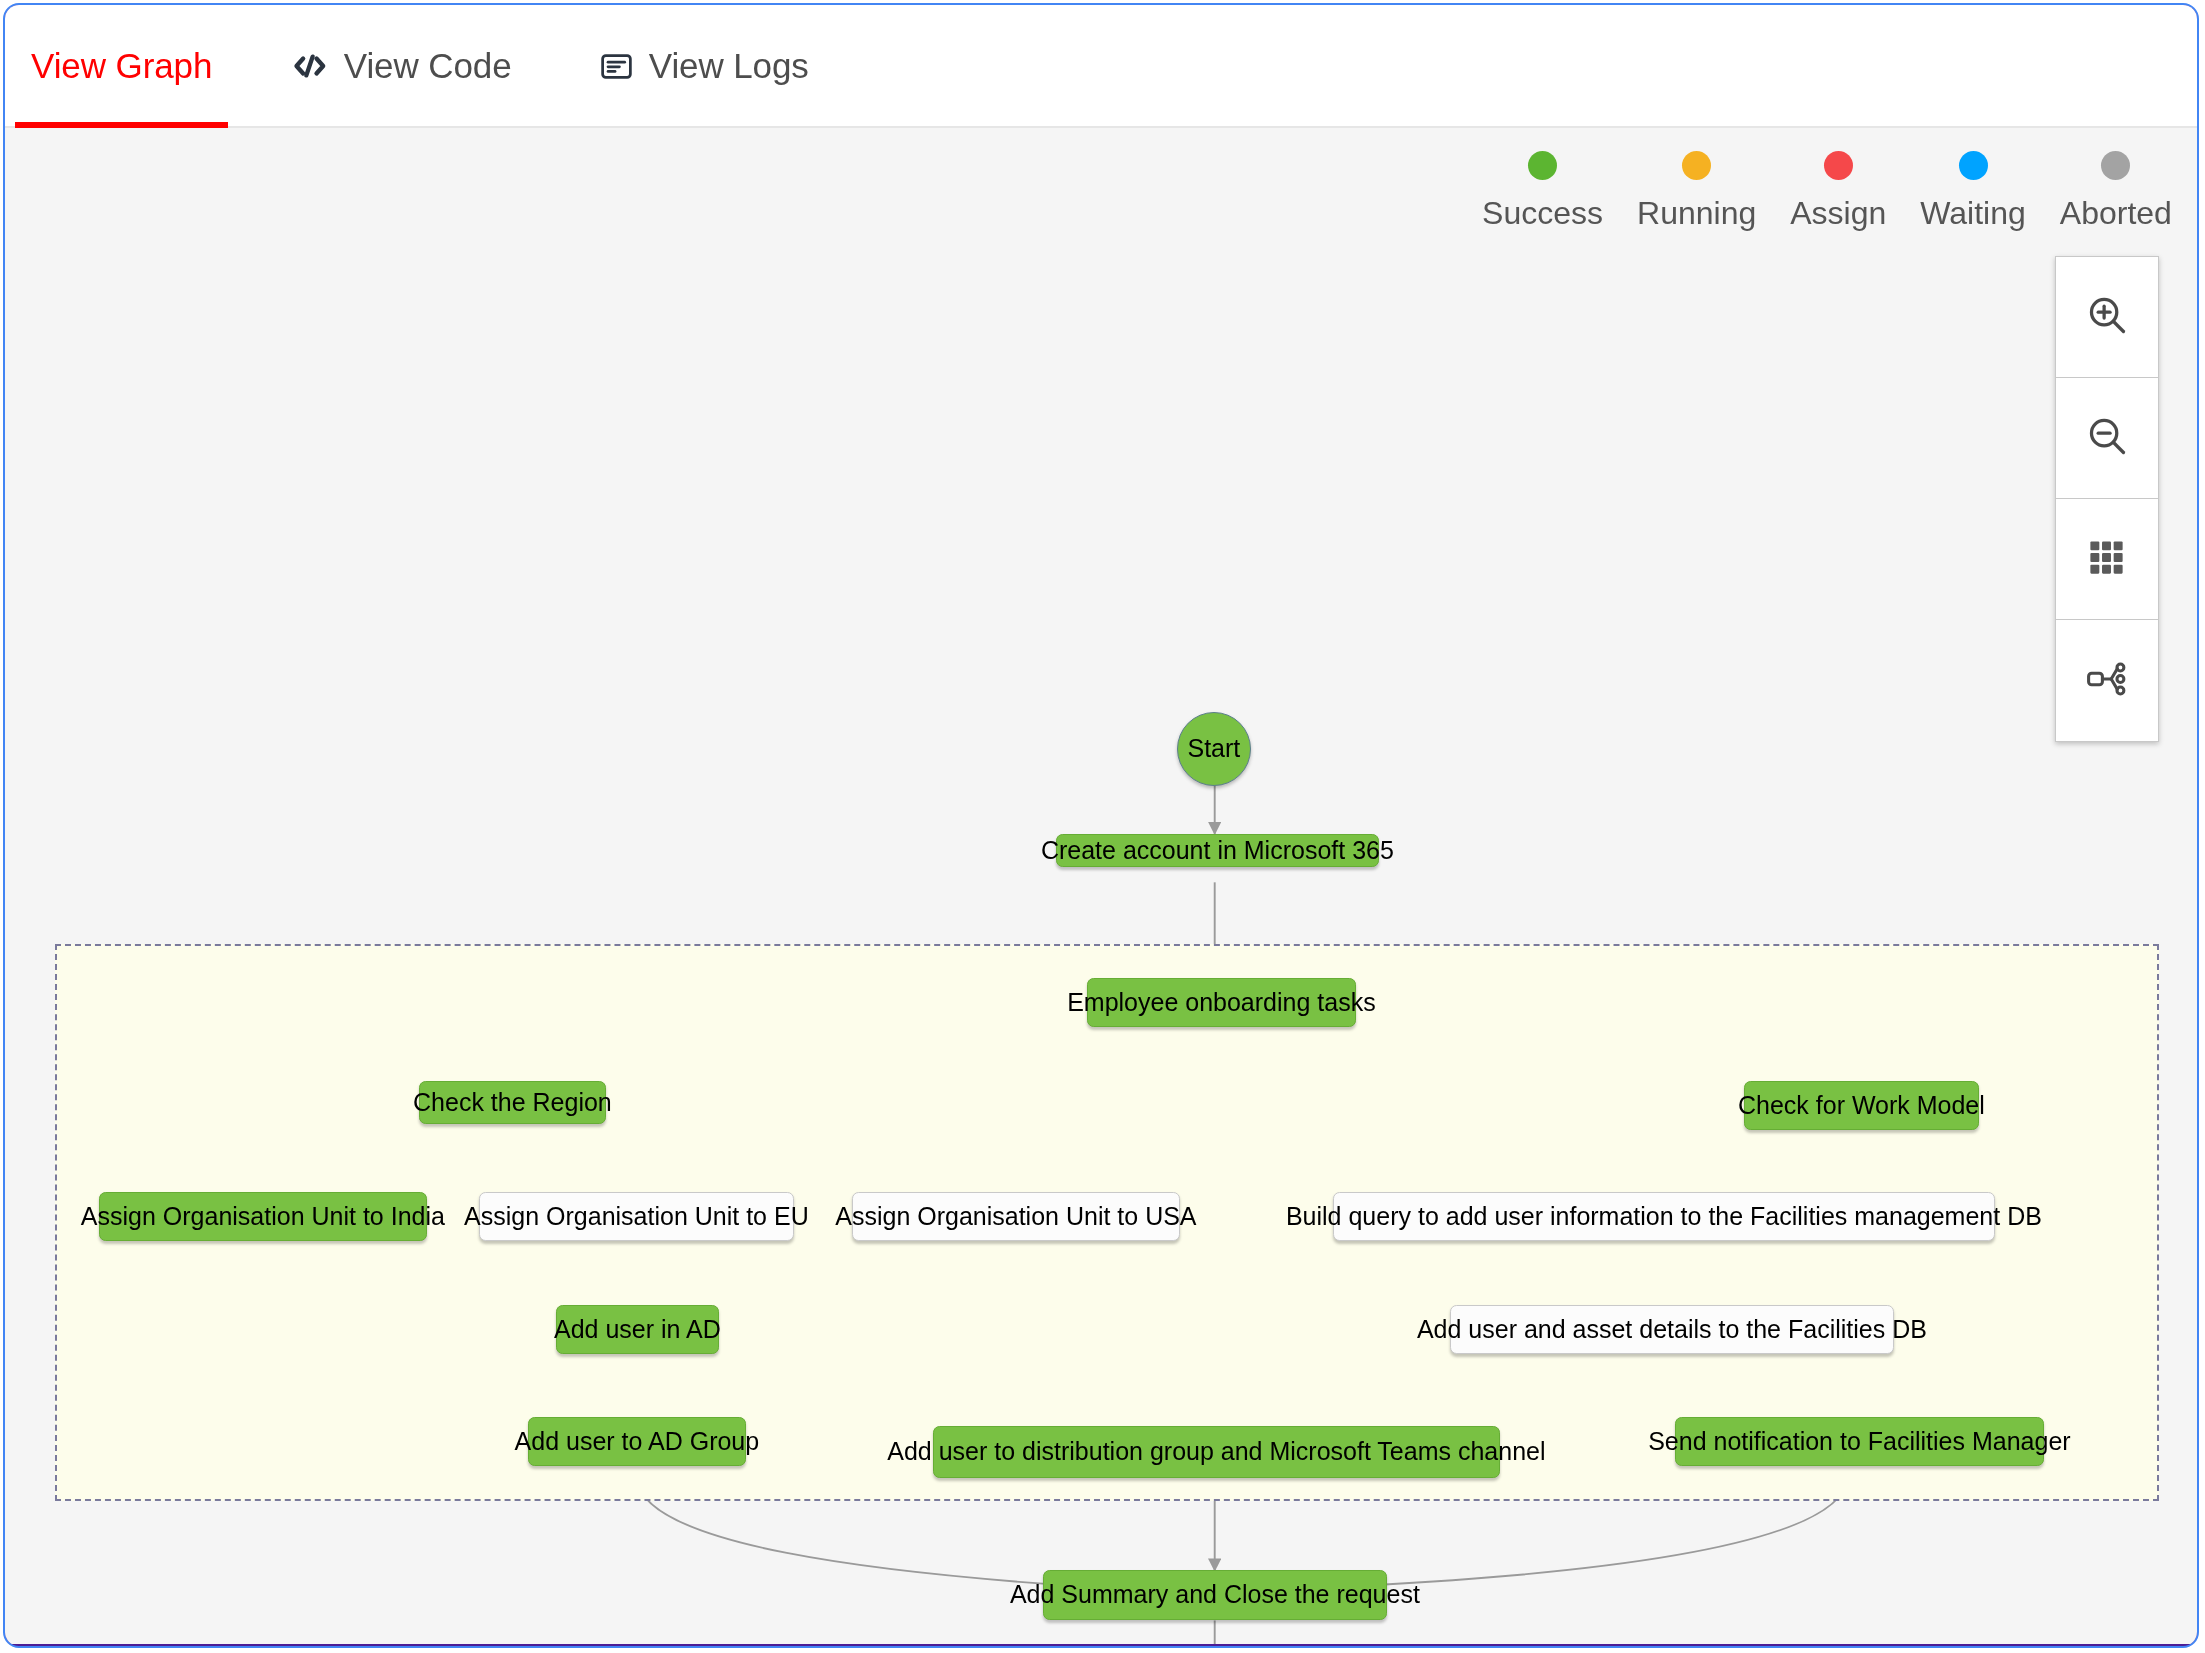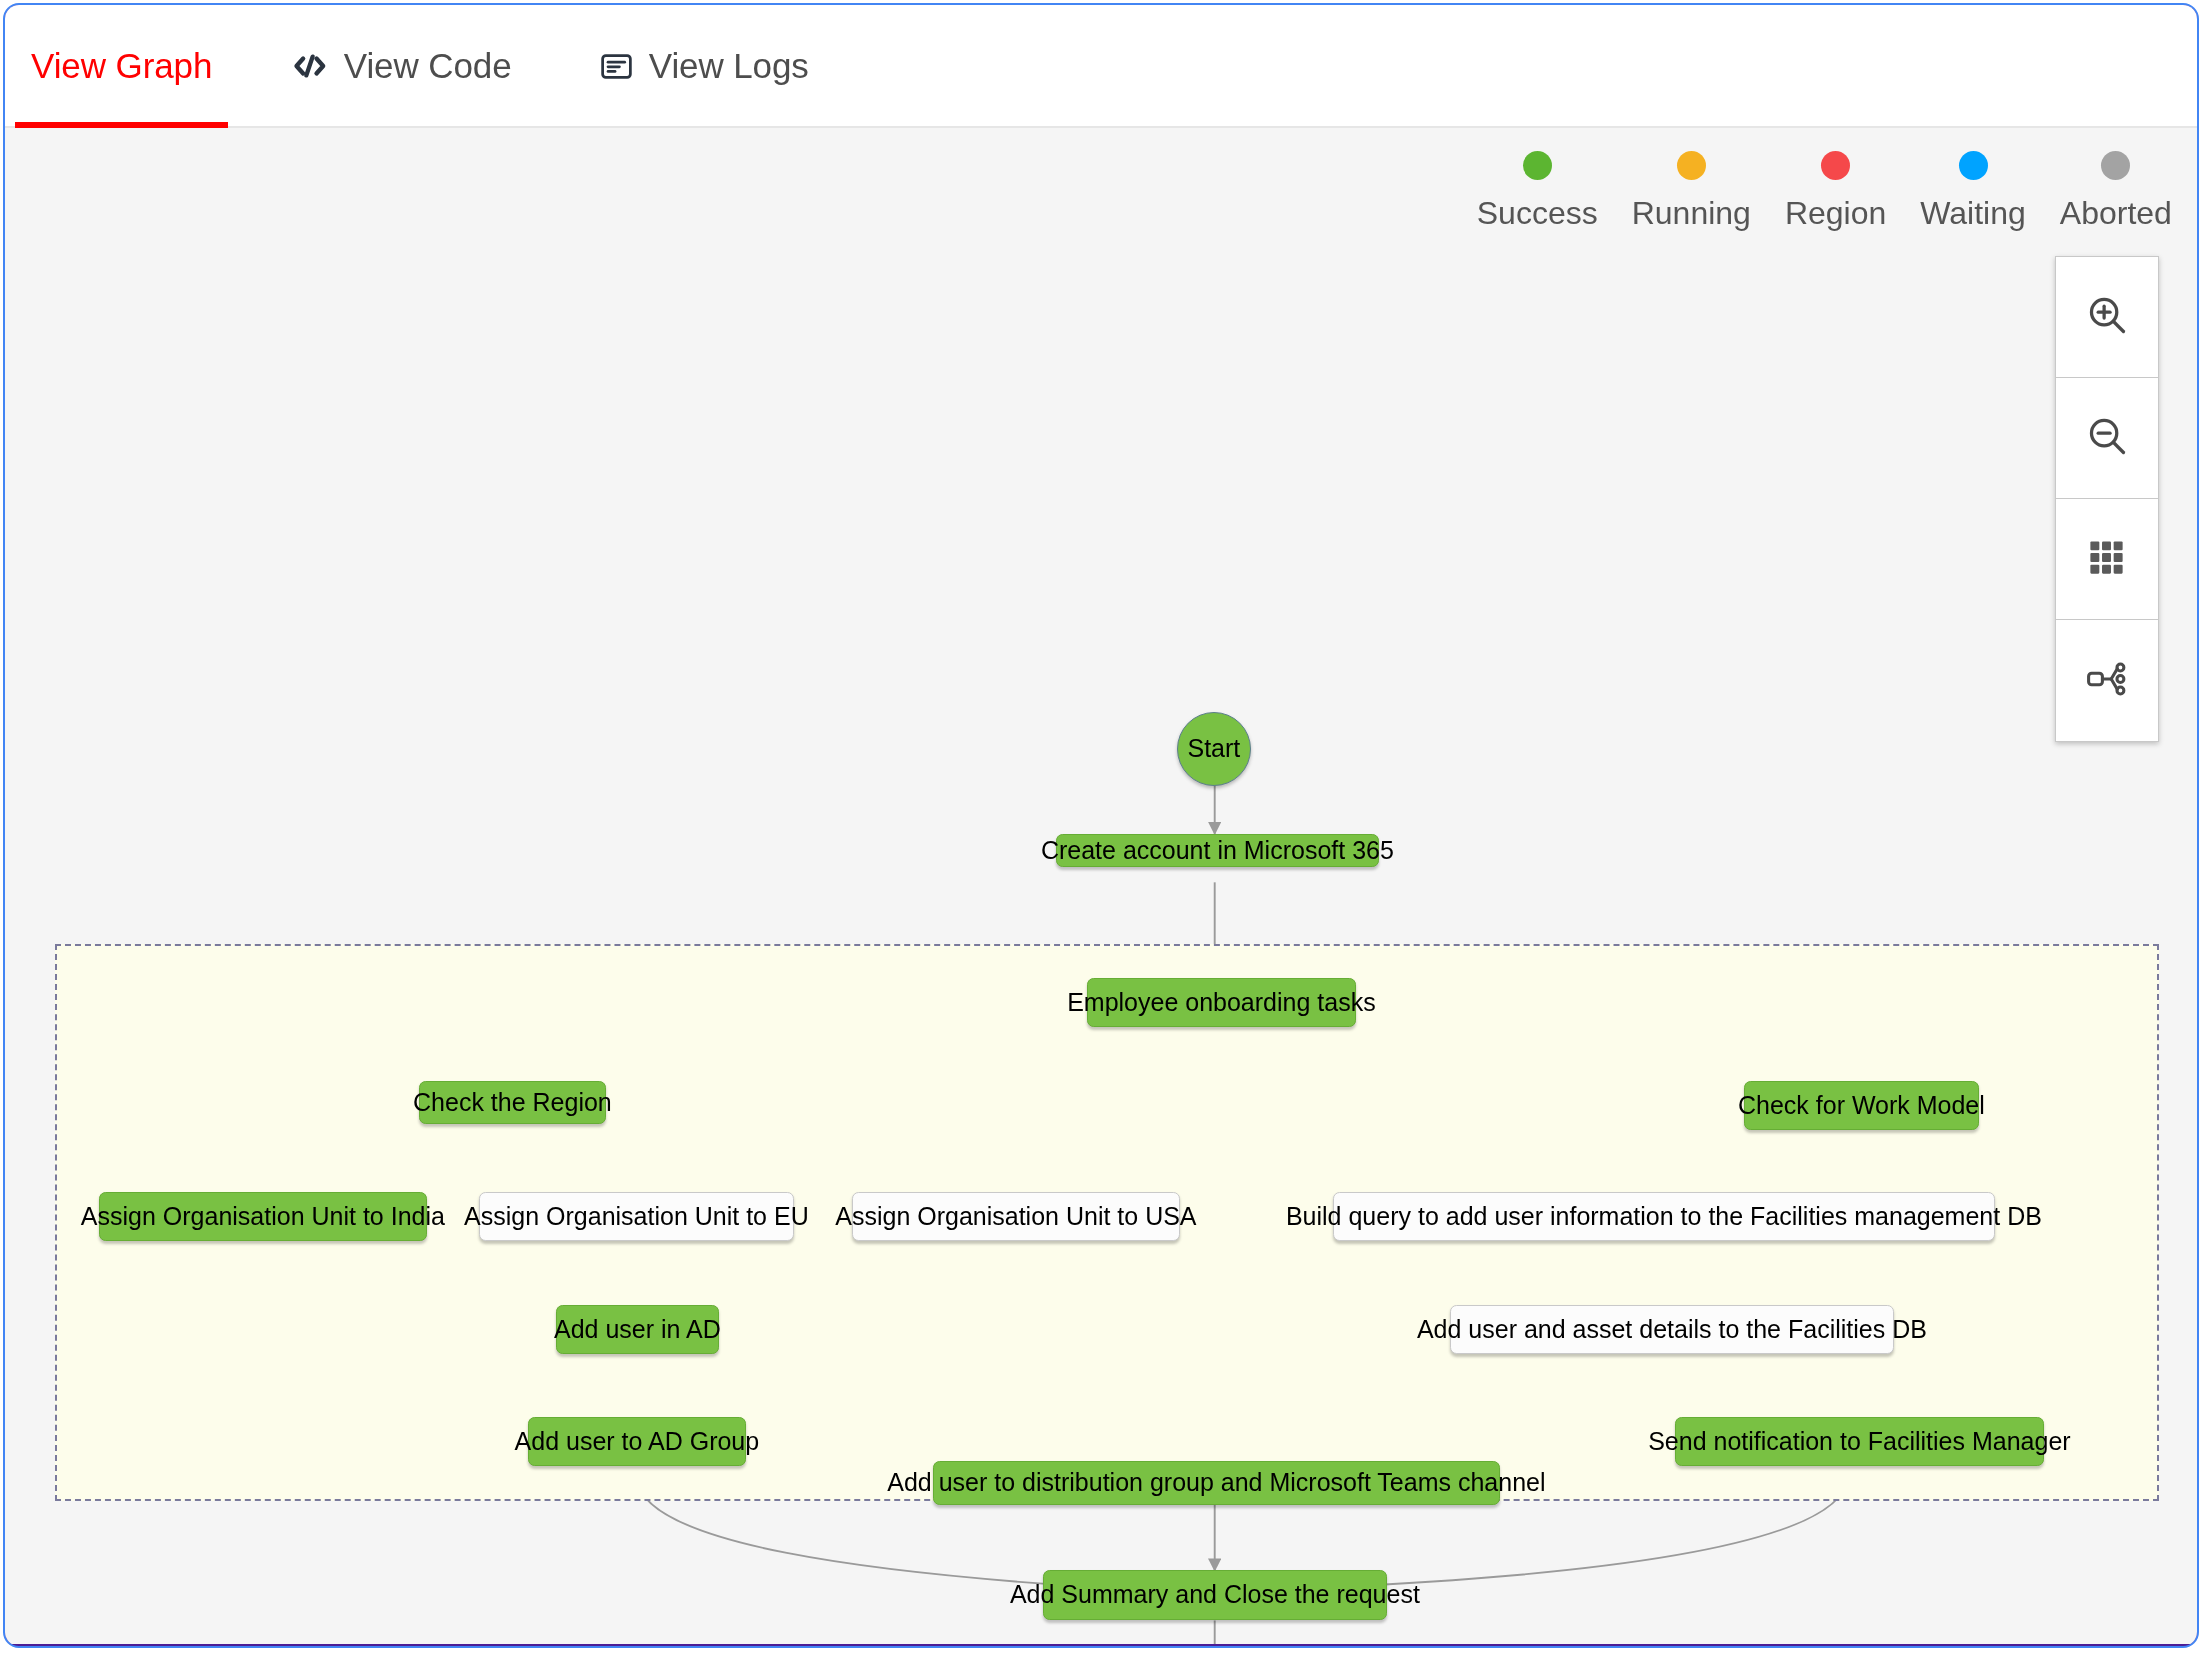--- a/index.html
+++ b/index.html
@@ -239,21 +239,21 @@
       <div class="legend-item">
         <span class="legend-dot" style="background:#5cb531"></span>
         <span class="legend-label">Success</span>
       </div>
       <div class="legend-item">
         <span class="legend-dot" style="background:#f5b122"></span>
         <span class="legend-label">Running</span>
       </div>
       <div class="legend-item">
         <span class="legend-dot" style="background:#f5484a"></span>
-        <span class="legend-label">Region</span>
+        <span class="legend-label">Assign</span>
       </div>
       <div class="legend-item">
         <span class="legend-dot" style="background:#00a3ff"></span>
         <span class="legend-label">Waiting</span>
       </div>
       <div class="legend-item">
         <span class="legend-dot" style="background:#a3a3a3"></span>
         <span class="legend-label">Aborted</span>
       </div>
     </div>
@@ -403,21 +403,21 @@
       </div>
 
       <div class="node pending" style="left:1445px; top:1177px; width:444px; height:49px;">
         <span>Add user and asset details to the Facilities DB</span>
       </div>
 
       <div class="node success" style="left:523px; top:1289px; width:218px; height:49px;">
         <span>Add user to AD Group</span>
       </div>
 
-      <div class="node success" style="left:928px; top:1333px; width:567px; height:44px;">
+      <div class="node success" style="left:928px; top:1298px; width:567px; height:52px;">
         <span>Add user to distribution group and Microsoft Teams channel</span>
       </div>
 
       <div class="node success" style="left:1670px; top:1289px; width:369px; height:49px;">
         <span>Send notification to Facilities Manager</span>
       </div>
 
       <div class="node success" style="left:1038px; top:1442px; width:344px; height:50px;">
         <span>Add Summary and Close the request</span>
       </div>

